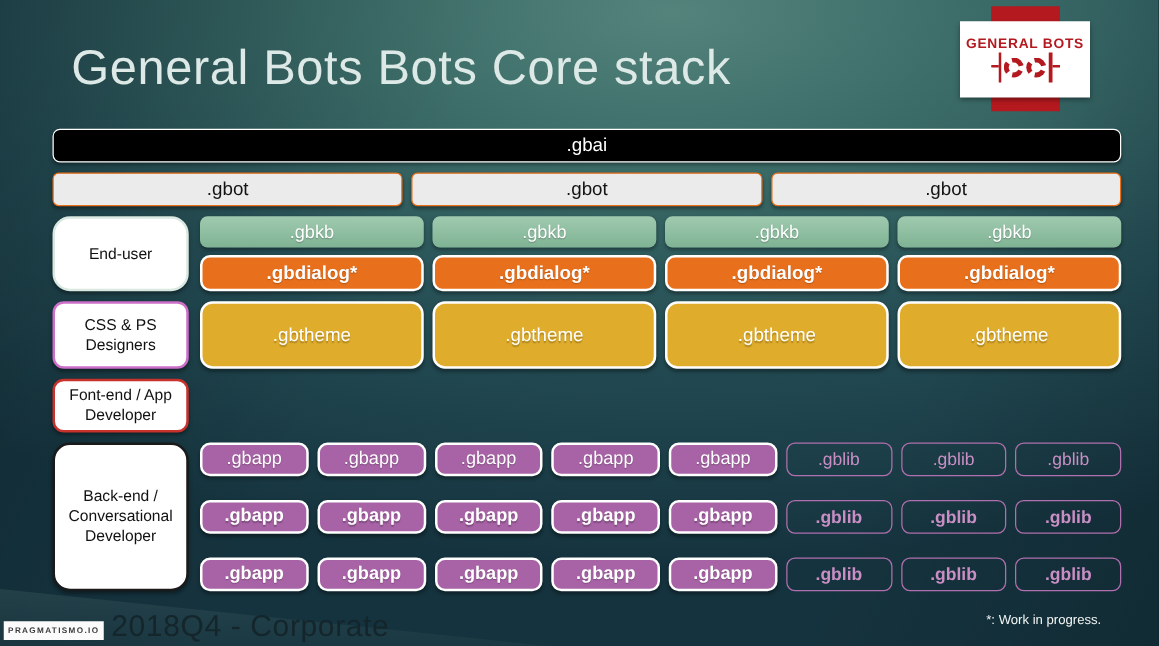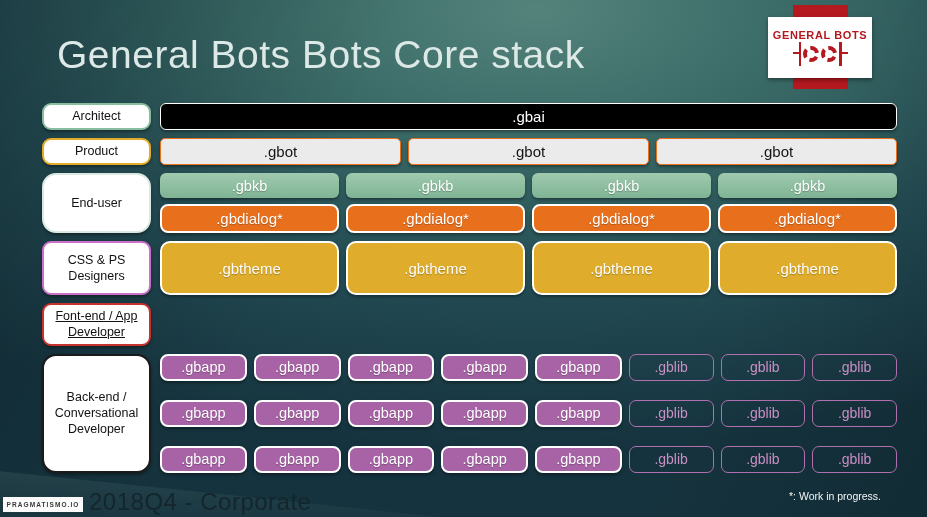--- a/index.html
+++ b/index.html
@@ -40,21 +40,21 @@
     flex:0 0 109px; width:109px; box-sizing:border-box;
     background:#fff; color:#111; font-size:12.5px; line-height:1.3; text-align:center;
     display:flex; align-items:center; justify-content:center; padding:3px 6px;
     border-radius:9px; border:2px solid #888; box-shadow:0 2px 3px rgba(0,0,0,.35);
   }
   .rowlabel.tall { border-radius:14px; }
   .lb-green  { border-color:#8abc9f; }
   .lb-gold   { border-color:#e3ac28; }
   .lb-pale   { border-color:#d9e8e0; }
   .lb-pink   { border-color:#cc6fc8; }
-  .lb-red    { border-color:#c8322c;text-decoration:underline; }
+  .lb-red    { border-color:#c8322c; }
   .lb-black  { border-color:#1a1a1a; }
   .box {
     flex:1; display:flex; align-items:center; justify-content:center; box-sizing:border-box;
     color:#fff; font-size:15px; text-shadow:0 1px 1px rgba(0,0,0,.25);
     box-shadow:0 2px 3px rgba(0,0,0,.35);
   }
   .r-gbai   { height:27px; }
   .r-gbot   { height:27px; }
   .r-gbkb   { height:25px; }
   .r-gbdlg  { height:29px; }
@@ -65,21 +65,21 @@
   .gbot { background:#ebebeb; border:1.5px solid #e8701d; border-radius:5px; color:#141414; text-shadow:none; }
   .gbkb { background:linear-gradient(#a0caaf,#7fb394); border-radius:6px; font-size:14.5px; }
   .gbdialog { background:#e8701d; border:2px solid #fff; border-radius:8px; }
   .gbtheme  { background:#dfac2b; border:2px solid #fff; border-radius:10px; }
   .gbui     { background:#5e87a0; border:2px solid #fff; border-radius:12px; font-size:16px; }
   .gbapp    { background:#a763a6; border:2px solid #fff; border-radius:8px; font-size:14.5px; }
   .gblib    { background:transparent; border:1px solid #b06fae; border-radius:7px; color:#c98fc5;
               box-shadow:none; text-shadow:none; font-size:14px; }
   .backend-col { }
   .app-row { display:flex; gap:7px; }
-  .app-row + .app-row { margin-top:12px; }
+  .app-row + .app-row { margin-top:12px;font-weight:bold; }
   
   .deco {
     position:absolute; left:0; bottom:0; width:440px; height:52px; pointer-events:none;
     background:linear-gradient(rgba(190,225,215,.10), rgba(190,225,215,.03));
     -webkit-clip-path:polygon(0 12%, 100% 100%, 0 100%); clip-path:polygon(0 12%, 100% 100%, 0 100%);
   }
   .prag-box {
     position:absolute; left:3px; top:497px; width:80px; height:15px; background:#fbfbfb;
     display:flex; align-items:center; justify-content:center;
     font-size:6.5px; letter-spacing:1.1px; color:#3a3a3a; font-weight:bold;
@@ -106,28 +106,26 @@
       <span class="vbar l"></span>
       <span class="gear"></span>
       <span class="gear"></span>
       <span class="vbar r"></span>
     </div>
   </div>
 
   <div class="stack">
 
     <div class="band">
-      <div class="rowlabel lb-green">Architect</div>
       <div class="content r-gbai">
         <div class="box gbai">.gbai</div>
       </div>
     </div>
 
     <div class="band">
-      <div class="rowlabel lb-gold">Product</div>
       <div class="content r-gbot">
         <div class="box gbot">.gbot</div>
         <div class="box gbot">.gbot</div>
         <div class="box gbot">.gbot</div>
       </div>
     </div>
 
     <div class="band band-endu">
       <div class="rowlabel tall lb-pale">End-user</div>
       <div class="content col" style="gap:6px;">

